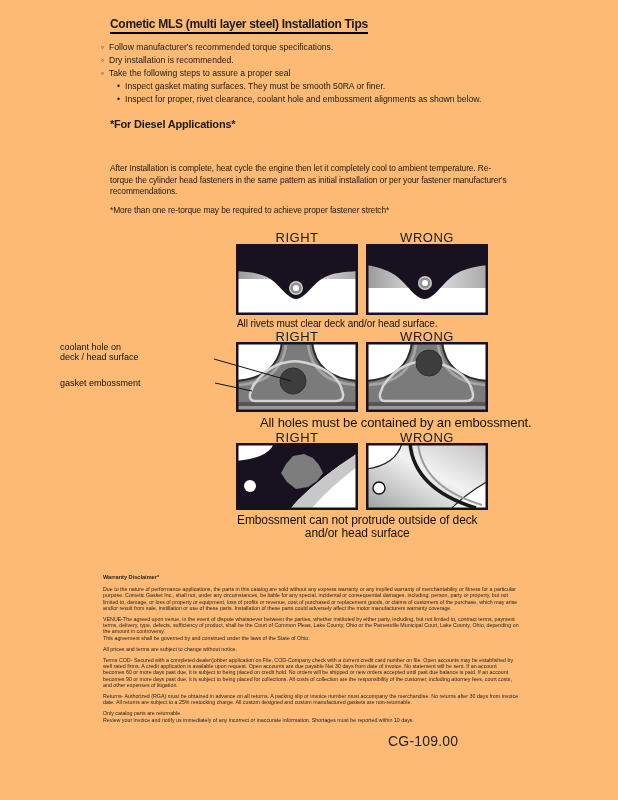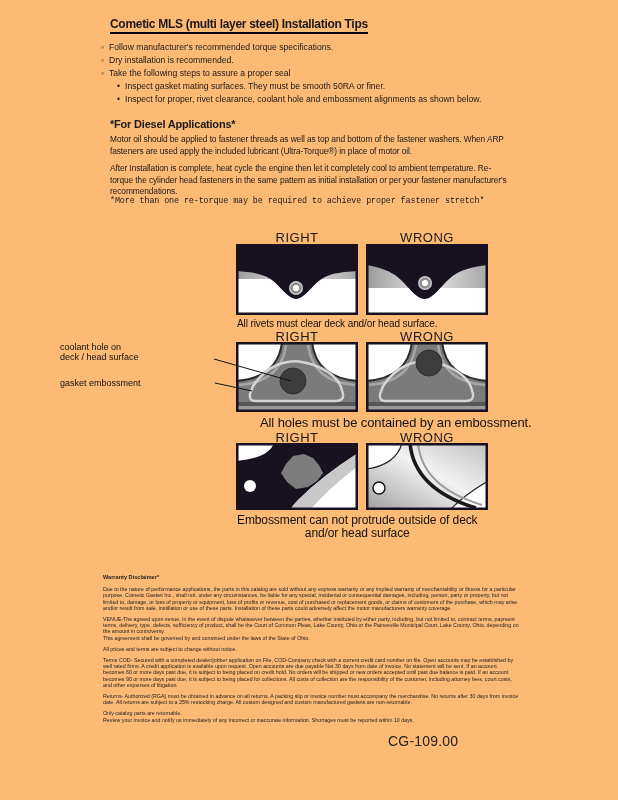--- a/index.html
+++ b/index.html
@@ -11,21 +11,21 @@
 
   #bullets{position:absolute;left:101px;top:41px;font-size:8.6px;}
   #subbullets{position:absolute;left:117px;top:80px;font-size:8.6px;}
   .brow{height:13px;line-height:13px;white-space:nowrap;}
   .bmark{display:inline-block;width:8px;}
 
   .diesel-heading{position:absolute;left:110px;top:118px;font-size:11px;font-weight:bold;letter-spacing:-0.2px;}
   .body-par{position:absolute;left:110px;width:404px;font-size:8.4px;line-height:11.5px;letter-spacing:-0.1px;}
   .p1{top:134px;}
   .p2{top:163px;}
-  .note{top:196px;font-family:Liberation Mono, monospace;}
+  .note{top:205px;}
 
   .dlabel{position:absolute;width:122px;text-align:center;font-size:13px;letter-spacing:0.5px;color:#1b1b1b;}
   .dbox{position:absolute;width:122px;}
   .dbox svg{display:block;}
   .caption{position:absolute;font-size:10px;color:#111;letter-spacing:-0.1px;}
   .cap3{line-height:12.5px;font-size:12px;text-align:center;}
   .cap2{font-size:13px;margin-left:22px;}
 
   .anno{position:absolute;left:60px;width:152px;text-align:left;font-size:9px;line-height:10px;color:#111;}
   #leader-lines{position:absolute;left:0;top:0;width:618px;height:800px;pointer-events:none;}
@@ -48,21 +48,20 @@
       <div class="brow"><span class="bmark">◦</span><span>Follow manufacturer's recommended torque specifications.</span></div>
       <div class="brow"><span class="bmark">◦</span><span>Dry installation is recommended.</span></div>
       <div class="brow"><span class="bmark">◦</span><span>Take the following steps to assure a proper seal</span></div>
     </div>
   <div id="subbullets">
       <div class="brow"><span class="bmark">•</span><span>Inspect gasket mating surfaces.  They must be smooth 50RA or finer.</span></div>
       <div class="brow"><span class="bmark">•</span><span>Inspect for proper, rivet clearance, coolant hole and embossment alignments as shown below.</span></div>
     </div>
 
   <div class="diesel-heading">*For Diesel Applications*</div>
-  <div class="body-par p1">Motor oil should be applied to fastener threads as well as top and bottom of the fastener washers. When ARP fasteners are used apply the included lubricant (Ultra-Torque®) in place of motor oil.</div>
   <div class="body-par p2">After Installation is complete, heat cycle the engine then let it completely cool to ambient temperature. Re-torque the cylinder head fasteners in the same pattern as initial installation or per your fastener manufacturer's recommendations.</div>
   <div class="body-par note">*More than one re-torque may be required to achieve proper fastener stretch*</div>
 
   <div class="dlabel" style="left:236px;top:230px">RIGHT</div>
   <div class="dlabel" style="left:366px;top:230px">WRONG</div>
 
   <div class="dbox" style="left:236px;top:244px">
     <svg width="122" height="71" viewBox="0 0 122 71">
       <defs>
         <linearGradient id="gDeck" x1="0" y1="0" x2="1" y2="0">

